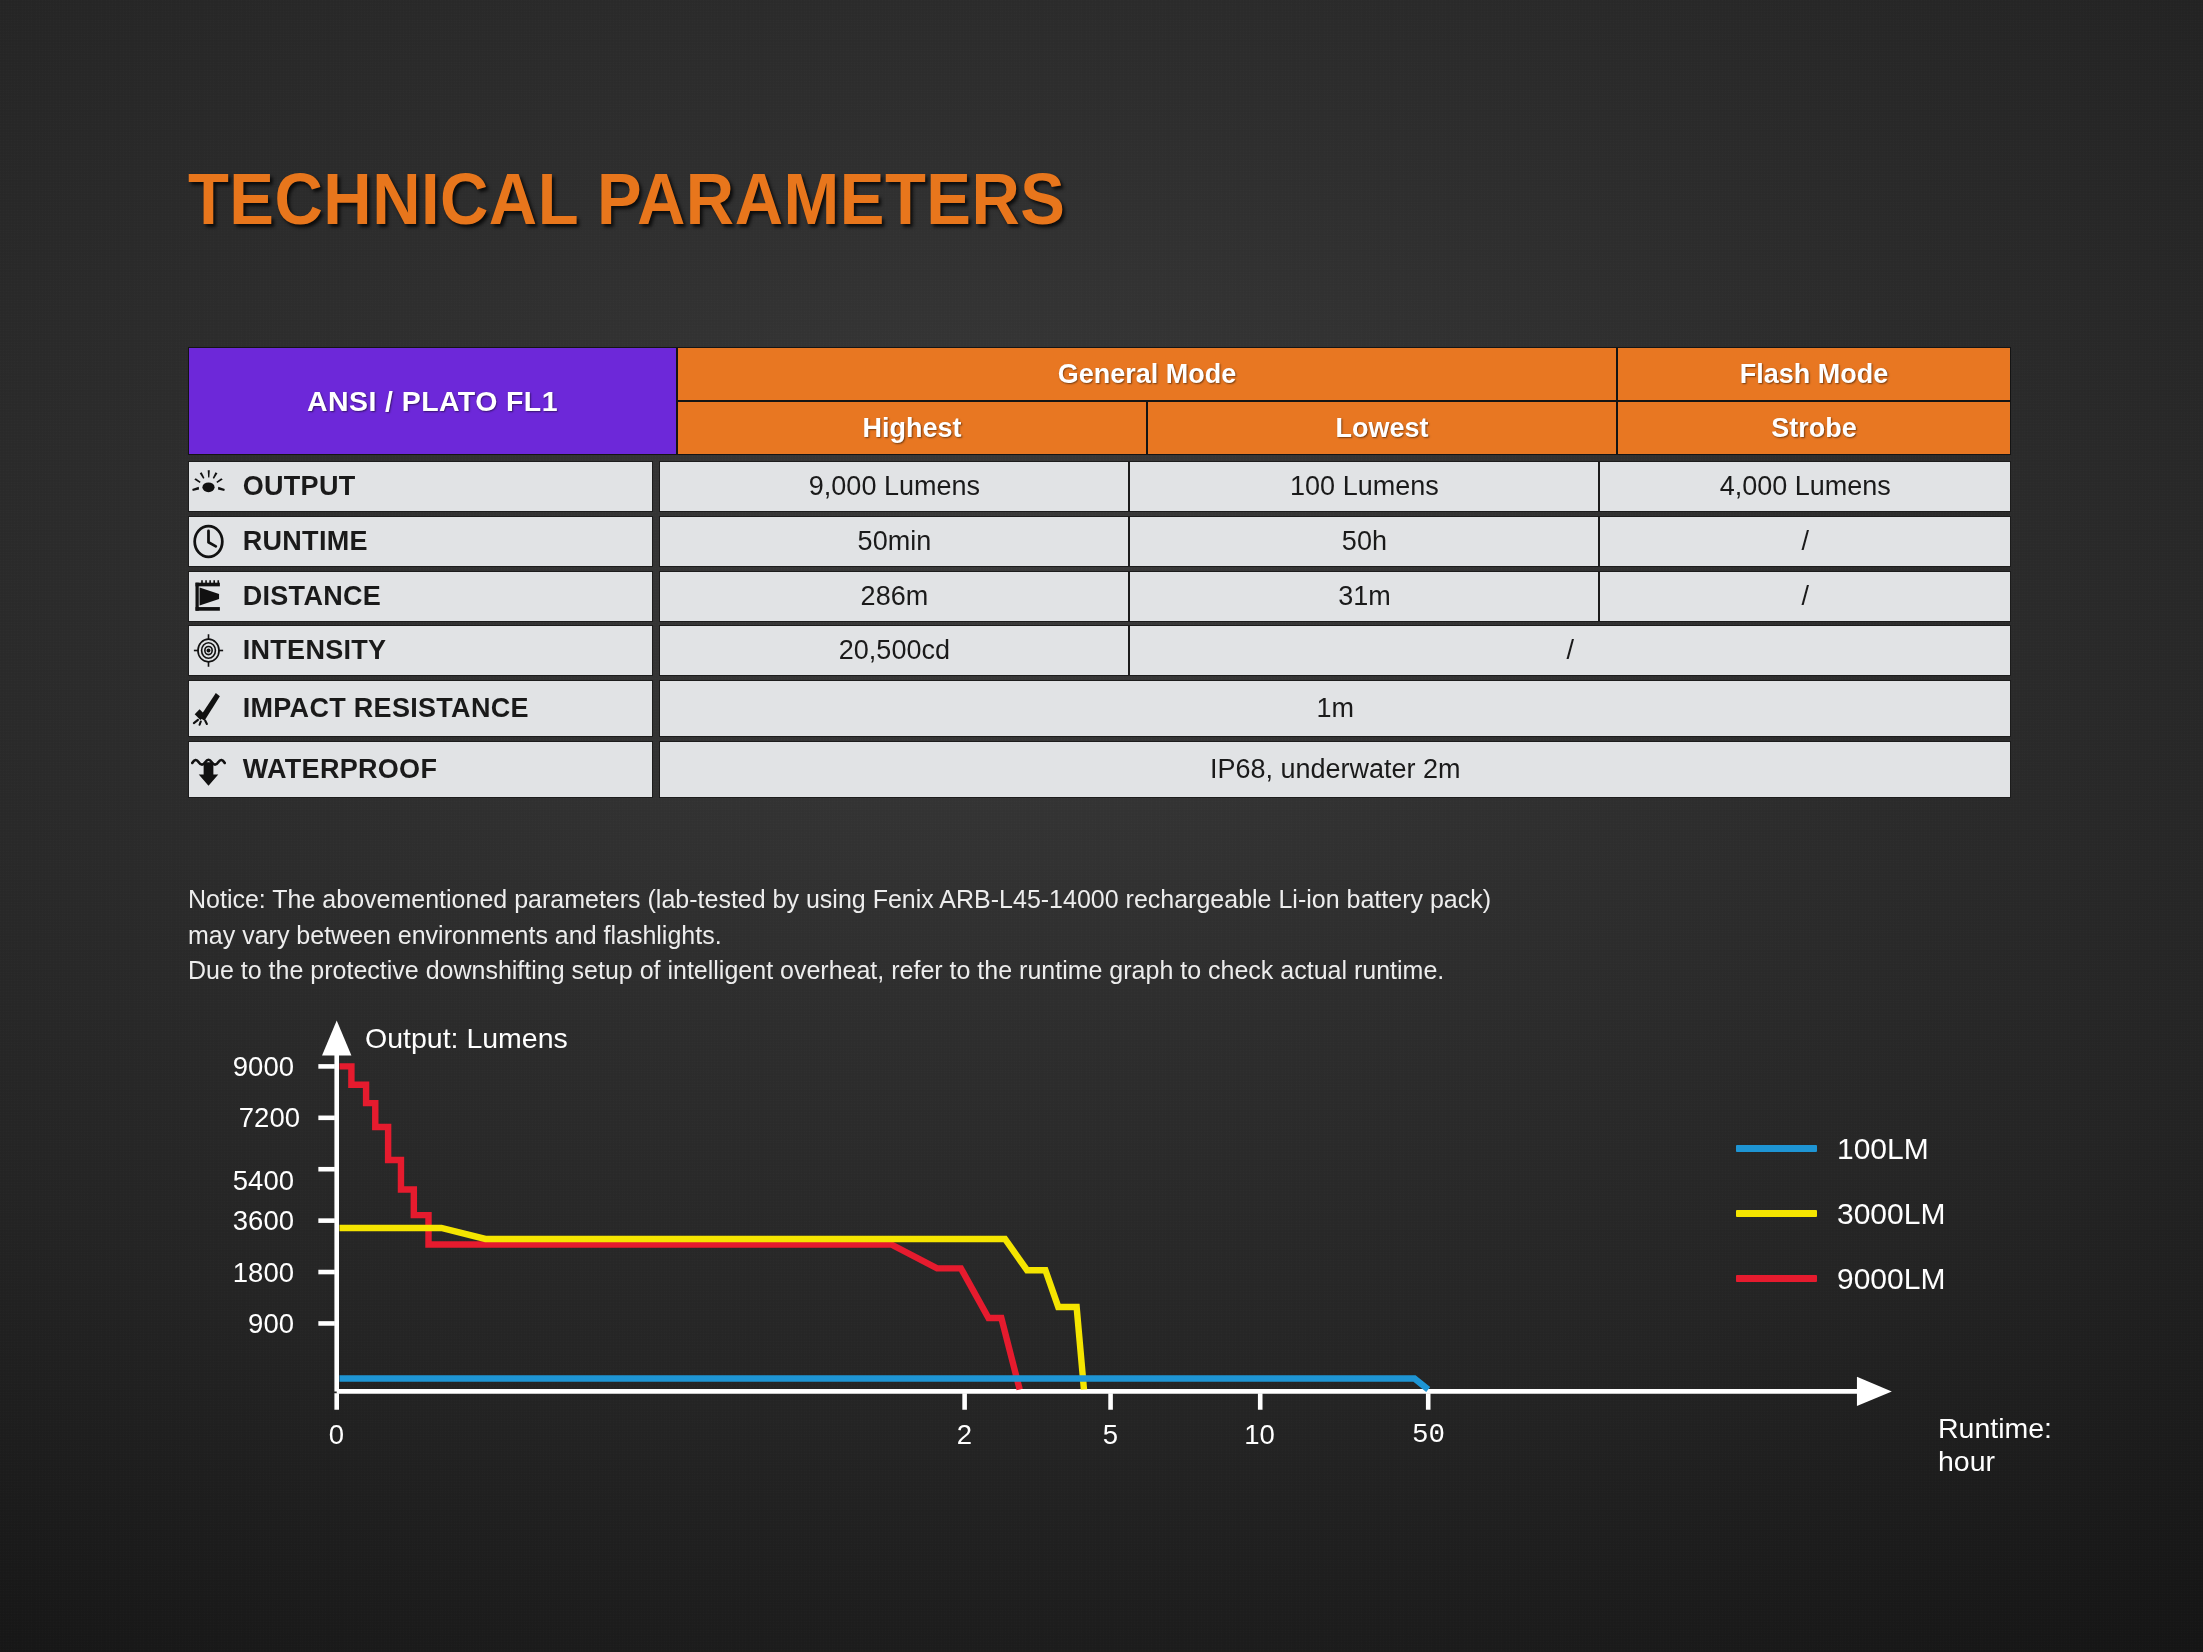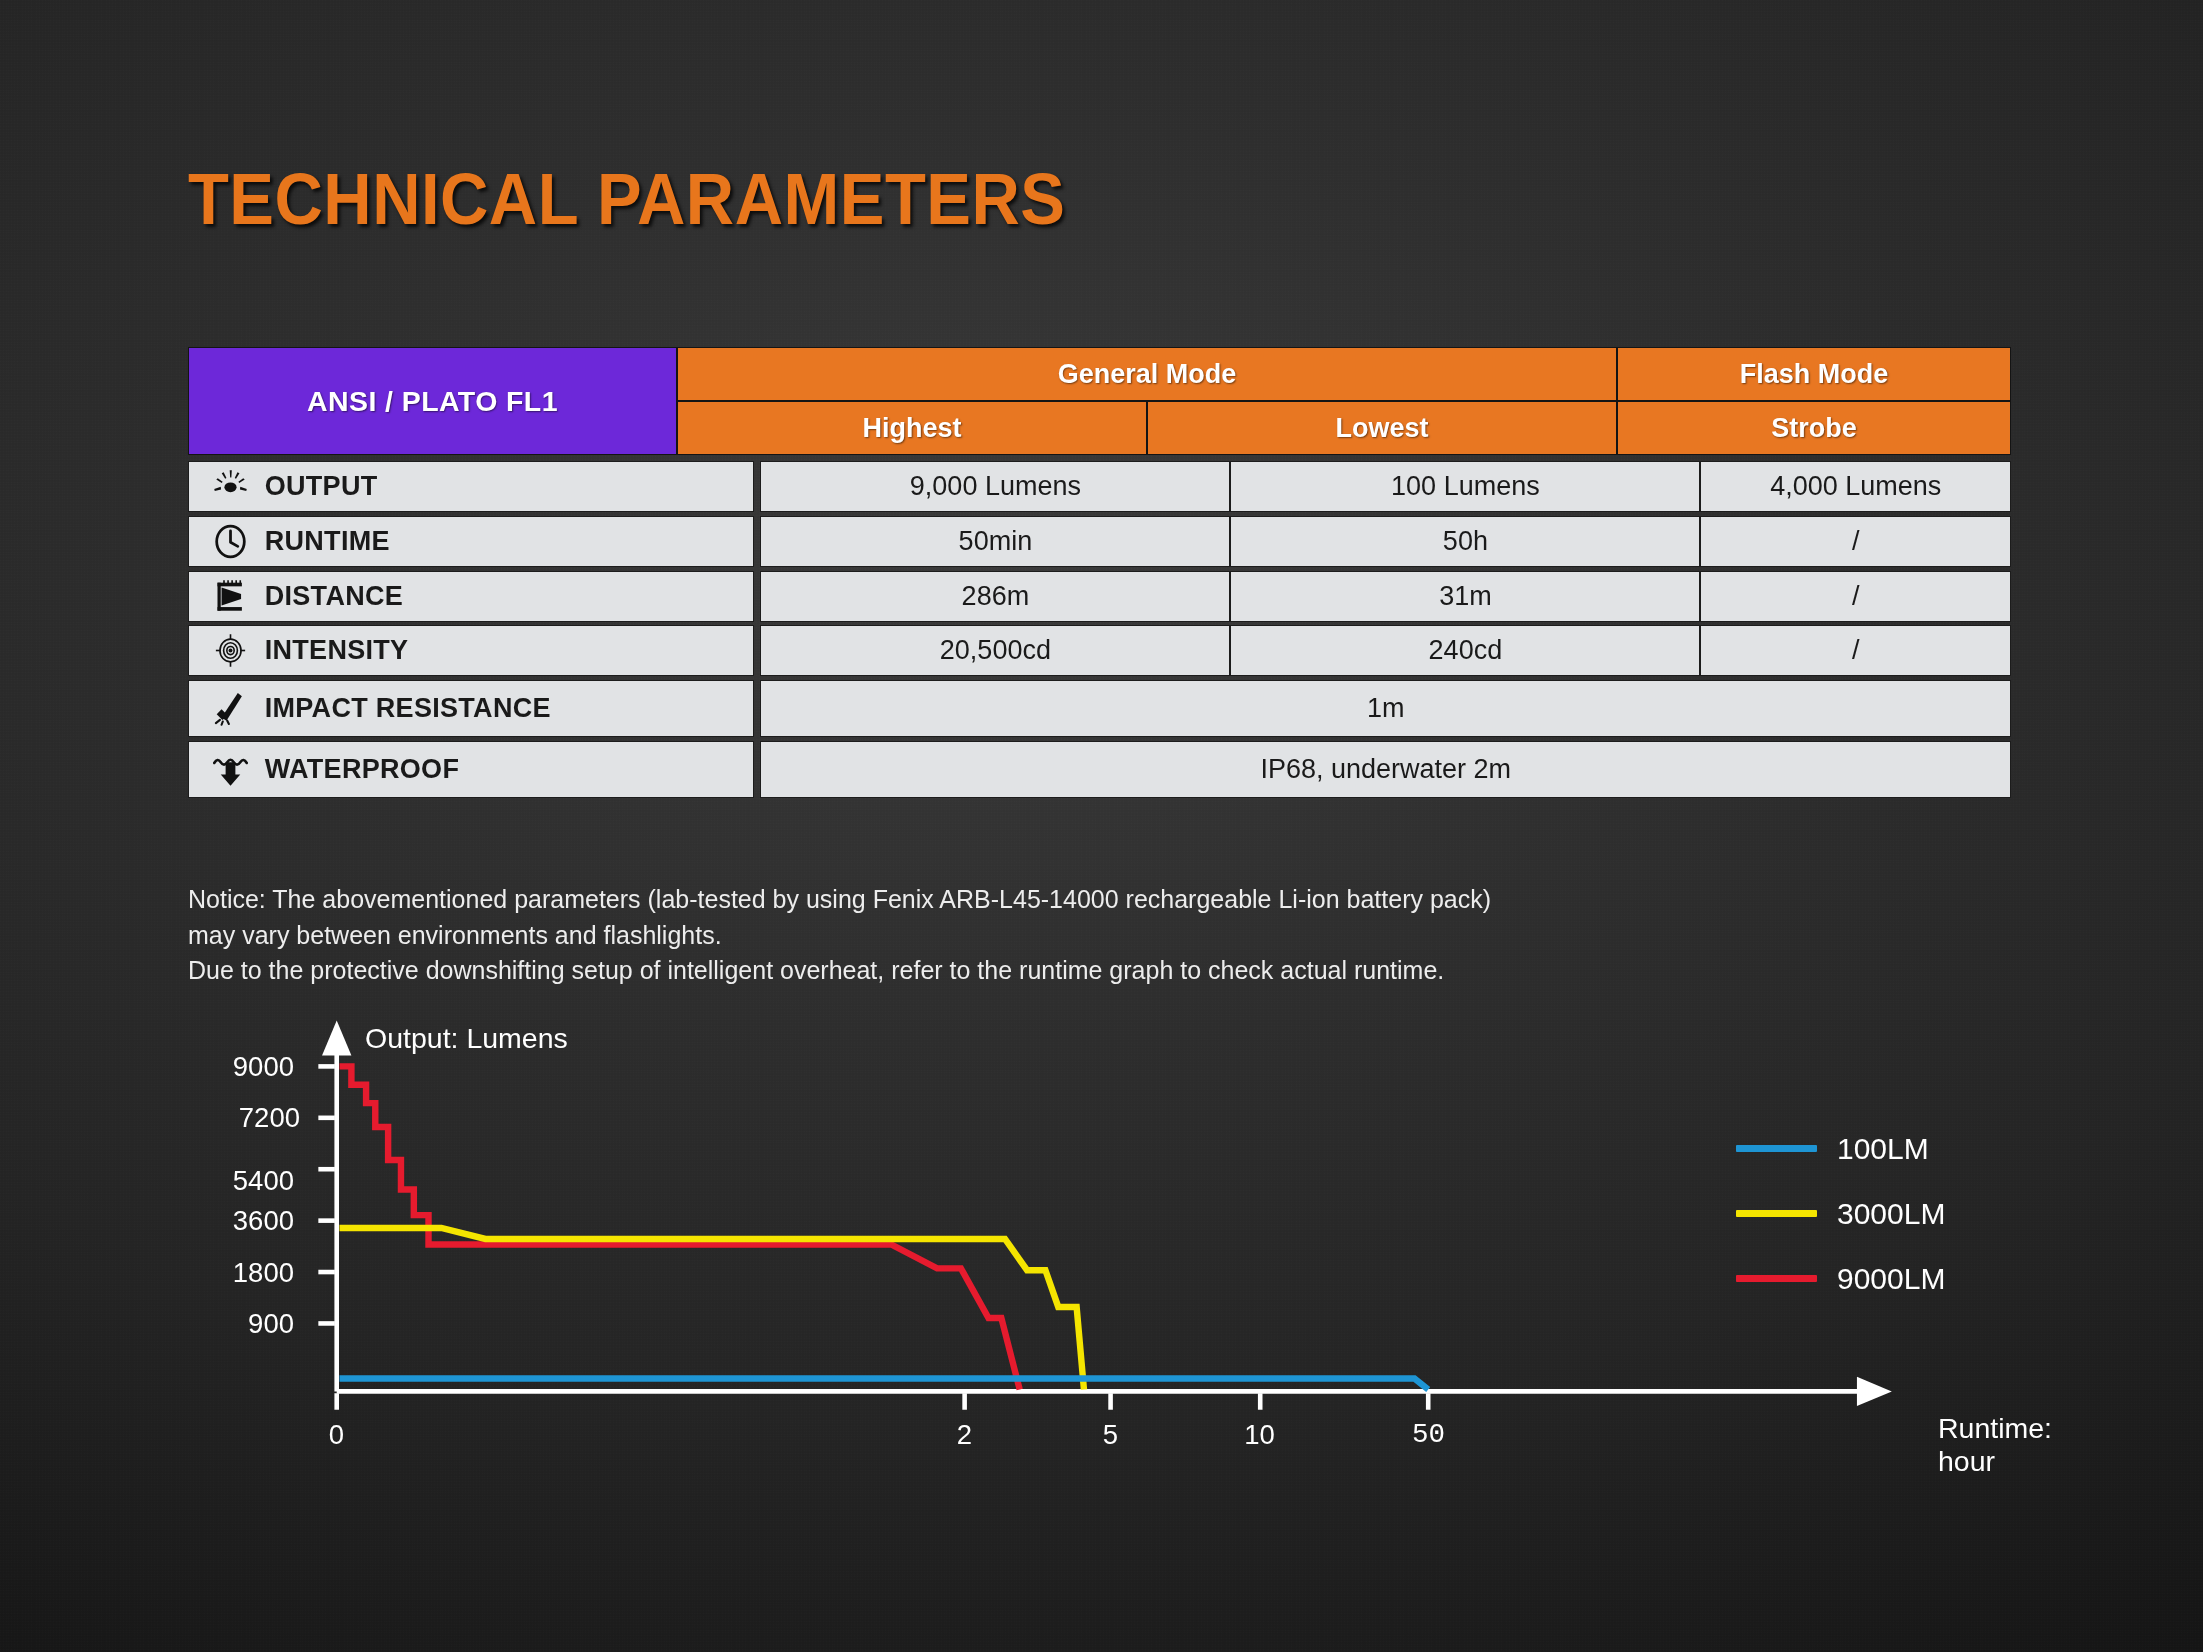--- a/index.html
+++ b/index.html
@@ -51,22 +51,22 @@
     font-family:"Liberation Sans Narrow","Liberation Sans",sans-serif;
     text-shadow:0.9px 0.9px 1.8px rgba(0,0,0,.5);
   }
   .w-gen{width:940px;} .w-flash{flex:1;}
   .w-high{width:470px;} .w-low{width:470px;}
 
   .rows{margin-top:6.4px;}
   .row{display:flex;height:51px;margin-bottom:3.7px;}
   .row-tall{height:57px;}
   .cell-label{
-    width:566px;background:#E1E3E5;box-sizing:border-box;border:1.8px solid #1c1c1c;
-    display:flex;align-items:center;padding-left:22px;gap:14.7px;
+    width:465px;background:#E1E3E5;box-sizing:border-box;border:1.8px solid #1c1c1c;
+    display:flex;align-items:center;gap:14.7px;
   }
   .cell-label .txt{
     font-weight:bold;font-size:27px;color:#1a1a1a;letter-spacing:0.3px;
     font-family:"Liberation Sans Narrow","Liberation Sans",sans-serif;
   }
   .vals{flex:1;display:flex;margin-left:6.4px;}
   .cell{
     background:#E1E3E5;box-sizing:border-box;border:1.8px solid #1c1c1c;
     display:flex;align-items:center;justify-content:center;
     font-size:27px;color:#1a1a1a;
@@ -209,21 +209,20 @@
               <line x1="24" y1="4" x2="24" y2="11"></line>
               <line x1="24" y1="37" x2="24" y2="44"></line>
               <line x1="6" y1="24" x2="12" y2="24"></line>
               <line x1="36" y1="24" x2="42" y2="24"></line>
             </g>
           </svg>
           <span class="txt">INTENSITY</span>
         </div>
         <div class="vals">
           <div class="cell c-high">20,500cd</div>
-          <div class="cell c-low">240cd</div>
           <div class="cell c-strobe">/</div>
         </div>
       </div>
 
       <div class="row row-tall">
         <div class="cell-label">
           <svg class="icon" viewBox="0 0 48 48">
             <path d="M33 5 L38 9 L19 39 L13 35 Z" fill="#111"></path>
             <path d="M13 25 L21 33 L14 38 L7 31 Z" fill="#111"></path>
             <g stroke="#111" stroke-width="2.6" stroke-linecap="round">

